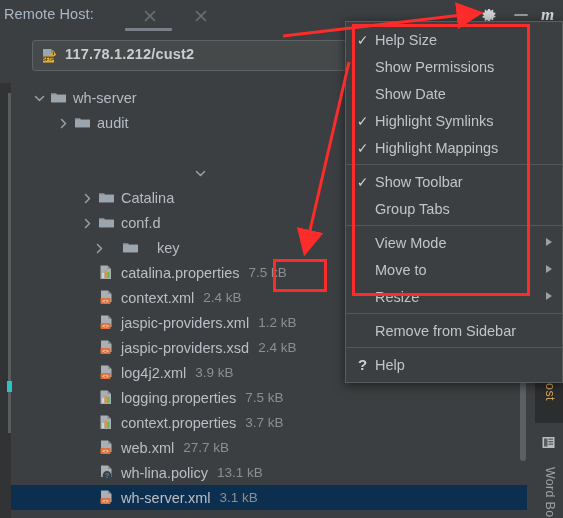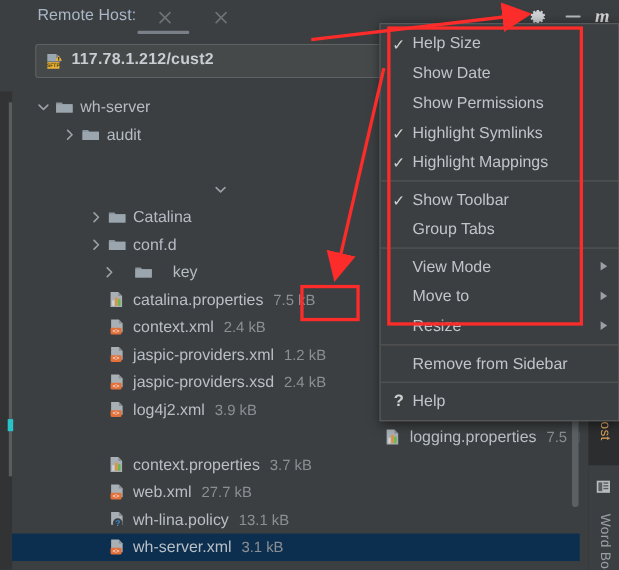--- a/index.html
+++ b/index.html
@@ -11,21 +11,21 @@
     -webkit-font-smoothing:antialiased;
   }
   #root{position:absolute;inset:0;}
 
   
   .titlebar{
     position:absolute;left:0;top:0;width:563px;height:31px;
     background:#3c3f41;
   }
   .tb-title{
-    position:absolute;left:34px;top:6px;
+    position:absolute;left:4px;top:6px;
     font-size:14.5px;color:#a9b7c6;letter-spacing:.1px;
   }
   .tb-close{
     position:absolute;top:8px;width:16px;height:16px;cursor:default;
   }
   .tb-close svg{display:block;}
   .tb-close-1{left:142px;}
   .tb-close-2{left:193px;}
   .tab-underline{
     position:absolute;left:125px;top:28px;width:47px;height:3px;
@@ -343,21 +343,21 @@
           <span class="chev"></span>
           <span class="nodeicon"><svg width="17" height="17" viewBox="0 0 17 17">
               <path fill="#a8b0b6" d="M3 1.5h7l3.5 3.5v8H3z"></path>
               <path fill="#868e94" d="M10 1.5l3.5 3.5H10z"></path>
               <rect x="2.5" y="9" width="10" height="6" rx="1" fill="#e2703a"></rect>
               <text x="7.5" y="13.6" font-size="5.4" text-anchor="middle" fill="#fff" font-family="Liberation Mono, monospace">&lt;&gt;</text>
             </svg></span>
           <span class="label file">log4j2.xml</span>
           <span class="size">3.9 kB</span>
         </div>
-        <div class="row" style="top: 302px; justify-content: flex-end;">
+        <div class="row" style="top: 302px;">
           <span style="display: inline-block; flex: 0 0 auto; width: 70px;"></span>
           <span class="chev"></span>
           <span class="nodeicon"><svg width="17" height="17" viewBox="0 0 17 17">
               <path fill="#a8b0b6" d="M2.5 1.5h7L13 5v10H2.5z"></path>
               <path fill="#868e94" d="M9.5 1.5L13 5H9.5z"></path>
               <rect x="4" y="9" width="2.1" height="5" fill="#cfd3d6"></rect>
               <rect x="6.7" y="6.5" width="2.1" height="7.5" fill="#e2922f"></rect>
               <rect x="9.4" y="8" width="2.1" height="6" fill="#63b94a"></rect>
             </svg></span>
           <span class="label file">logging.properties</span>
@@ -433,25 +433,25 @@
     <div class="vtext vtext-book">Word Book</div>
   </div>
 
   <div class="menu" id="menu">
       <div class="mi">
         <span class="tick">✓</span>
         <span class="mlabel">Help Size</span>
       </div>
       <div class="mi">
         <span class="tick"></span>
+        <span class="mlabel">Show Permissions</span>
+      </div>
+      <div class="mi">
+        <span class="tick"></span>
         <span class="mlabel">Show Date</span>
-      </div>
-      <div class="mi">
-        <span class="tick"></span>
-        <span class="mlabel">Show Permissions</span>
       </div>
       <div class="mi">
         <span class="tick">✓</span>
         <span class="mlabel">Highlight Symlinks</span>
       </div>
       <div class="mi">
         <span class="tick">✓</span>
         <span class="mlabel">Highlight Mappings</span>
       </div>
       <div class="msep"></div>

